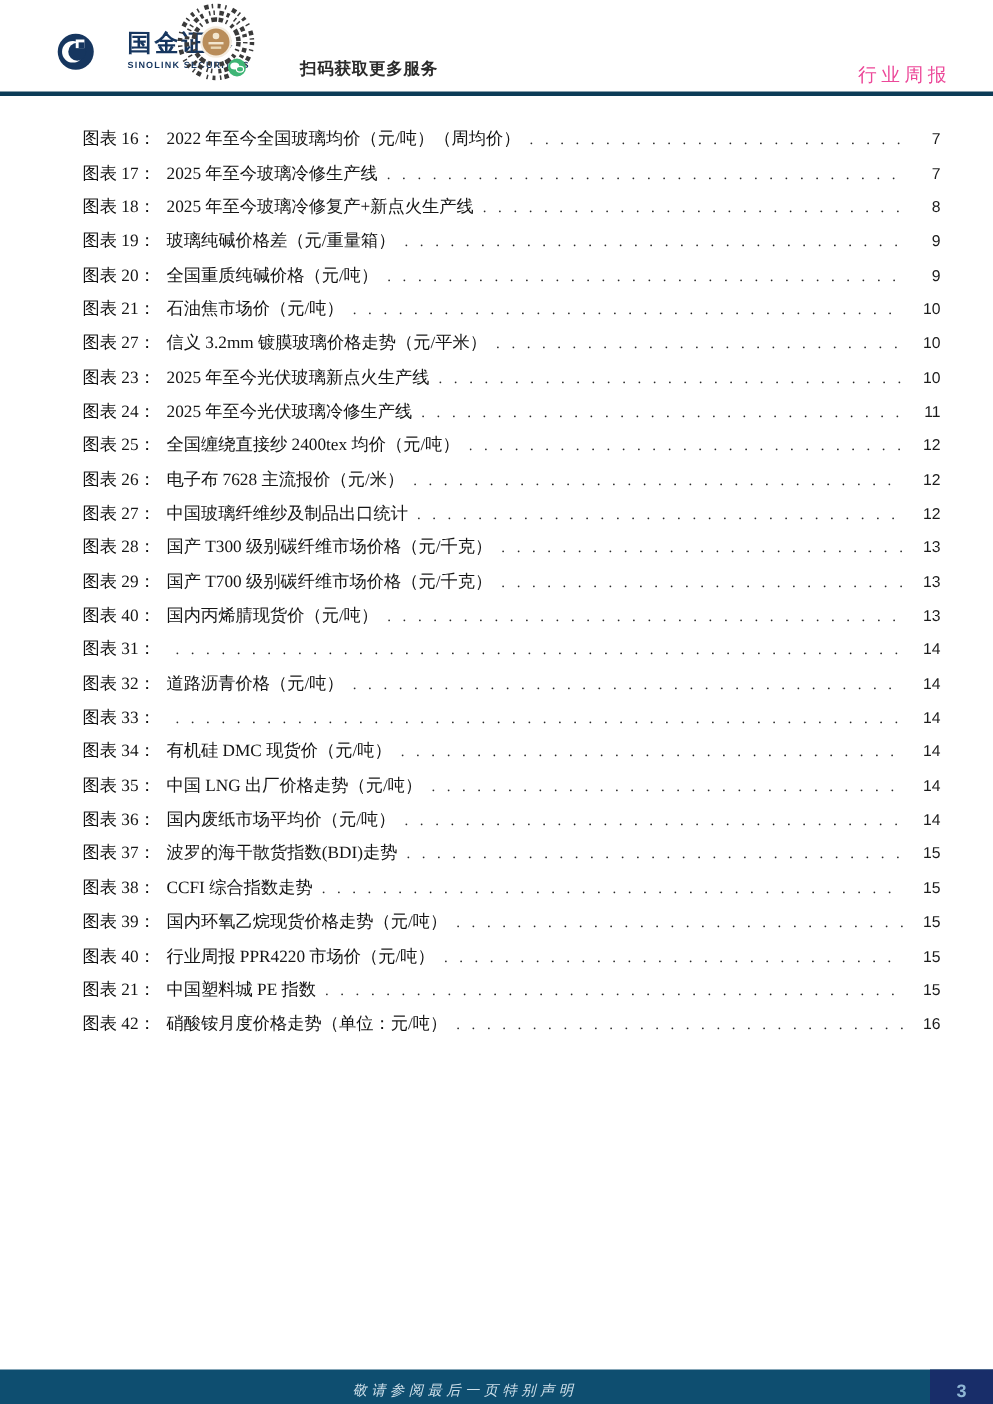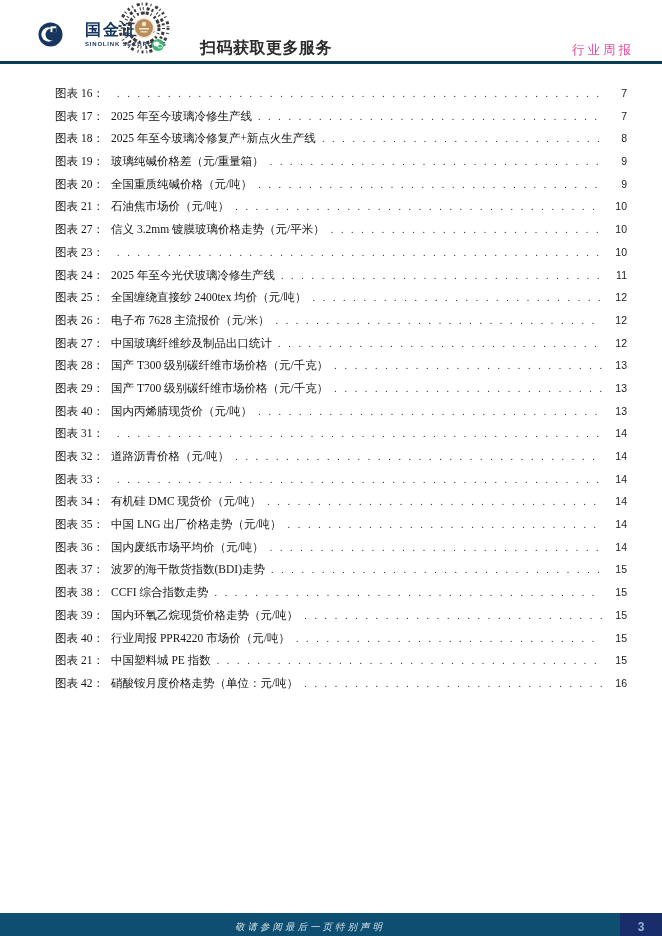--- a/index.html
+++ b/index.html
@@ -11,21 +11,21 @@
 
   
   .header { position:absolute; top:0; left:0; width:662px; height:64px; }
   .header-rule { position:absolute; top:61px; left:0; width:662px; height:3px; background:#0c3c57; }
   .logo-block { position:absolute; left:38px; top:22px; display:flex; align-items:center; gap:22px; }
   .logo-mark { width:25px; height:25px; display:block; }
   .brand-text { display:flex; flex-direction:column; line-height:1; }
   .brand-cn { font-size:16px; font-weight:bold; color:#16365f; letter-spacing:2px; font-family:"Liberation Sans", sans-serif; }
   .brand-en { font-size:6px; color:#16365f; letter-spacing:0.8px; margin-top:3px; font-family:"Liberation Sans", sans-serif; font-weight:bold; }
   .qr-wrap { position:absolute; left:117px; top:1px; width:54px; height:54px; }
-  .qr-caption { position:absolute; left:200px; top:38px; font-size:16px; font-weight:bold; color:#2b2b2b; font-family:"Liberation Sans", sans-serif; letter-spacing:0.5px; }
+  .qr-caption { position:absolute; left:200px; top:38px; font-size:11px; font-weight:bold; color:#2b2b2b; font-family:"Liberation Sans", sans-serif; letter-spacing:0.5px; }
   .report-type { position:absolute; right:28px; top:42px; font-size:12.5px; color:#ec4899; letter-spacing:3px; }
 
   
   .toc { position:absolute; left:55px; top:82px; width:572px; }
   .row {
     display:flex; align-items:baseline; height:22.7px; font-size:11.5px; color:#141414;
     line-height:22.7px; white-space:nowrap;
   }
   .lbl { flex:0 0 56px; }
   .ttl { flex:0 0 auto; }
@@ -84,20 +84,21 @@
     </svg>
     <span class="qr-caption">扫码获取更多服务</span>
 
     <span class="report-type">行业周报</span>
     <div class="header-rule"></div>
   </div>
 
   <div class="toc">
     <div class="row">
       <span class="lbl">图表 16：</span>
+      <span class="ttl">2022 年至今全国玻璃均价（元/吨）（周均价）</span>
       <span class="leader"> . . . . . . . . . . . . . . . . . . . . . . . . . . . . . . . . . . . . . . . . . . . . . . . . . . . . . . . . . . . . . . . . . . . . . . . . . . . . . . . . . . . . . . . . . . . . . . . . . . . . . . . . . . . . . . . . . . . . . . . .</span>
       <span class="pg">7</span>
     </div>
 
     <div class="row">
       <span class="lbl">图表 17：</span>
       <span class="ttl">2025 年至今玻璃冷修生产线</span>
       <span class="leader"> . . . . . . . . . . . . . . . . . . . . . . . . . . . . . . . . . . . . . . . . . . . . . . . . . . . . . . . . . . . . . . . . . . . . . . . . . . . . . . . . . . . . . . . . . . . . . . . . . . . . . . . . . . . . . . . . . . . . . . . .</span>
       <span class="pg">7</span>
     </div>
@@ -132,20 +133,21 @@
 
     <div class="row">
       <span class="lbl">图表 27：</span>
       <span class="ttl">信义 3.2mm 镀膜玻璃价格走势（元/平米）</span>
       <span class="leader"> . . . . . . . . . . . . . . . . . . . . . . . . . . . . . . . . . . . . . . . . . . . . . . . . . . . . . . . . . . . . . . . . . . . . . . . . . . . . . . . . . . . . . . . . . . . . . . . . . . . . . . . . . . . . . . . . . . . . . . . .</span>
       <span class="pg">10</span>
     </div>
 
     <div class="row">
       <span class="lbl">图表 23：</span>
+      <span class="ttl">2025 年至今光伏玻璃新点火生产线</span>
       <span class="leader"> . . . . . . . . . . . . . . . . . . . . . . . . . . . . . . . . . . . . . . . . . . . . . . . . . . . . . . . . . . . . . . . . . . . . . . . . . . . . . . . . . . . . . . . . . . . . . . . . . . . . . . . . . . . . . . . . . . . . . . . .</span>
       <span class="pg">10</span>
     </div>
 
     <div class="row">
       <span class="lbl">图表 24：</span>
       <span class="ttl">2025 年至今光伏玻璃冷修生产线</span>
       <span class="leader"> . . . . . . . . . . . . . . . . . . . . . . . . . . . . . . . . . . . . . . . . . . . . . . . . . . . . . . . . . . . . . . . . . . . . . . . . . . . . . . . . . . . . . . . . . . . . . . . . . . . . . . . . . . . . . . . . . . . . . . . .</span>
       <span class="pg">11</span>
     </div>

